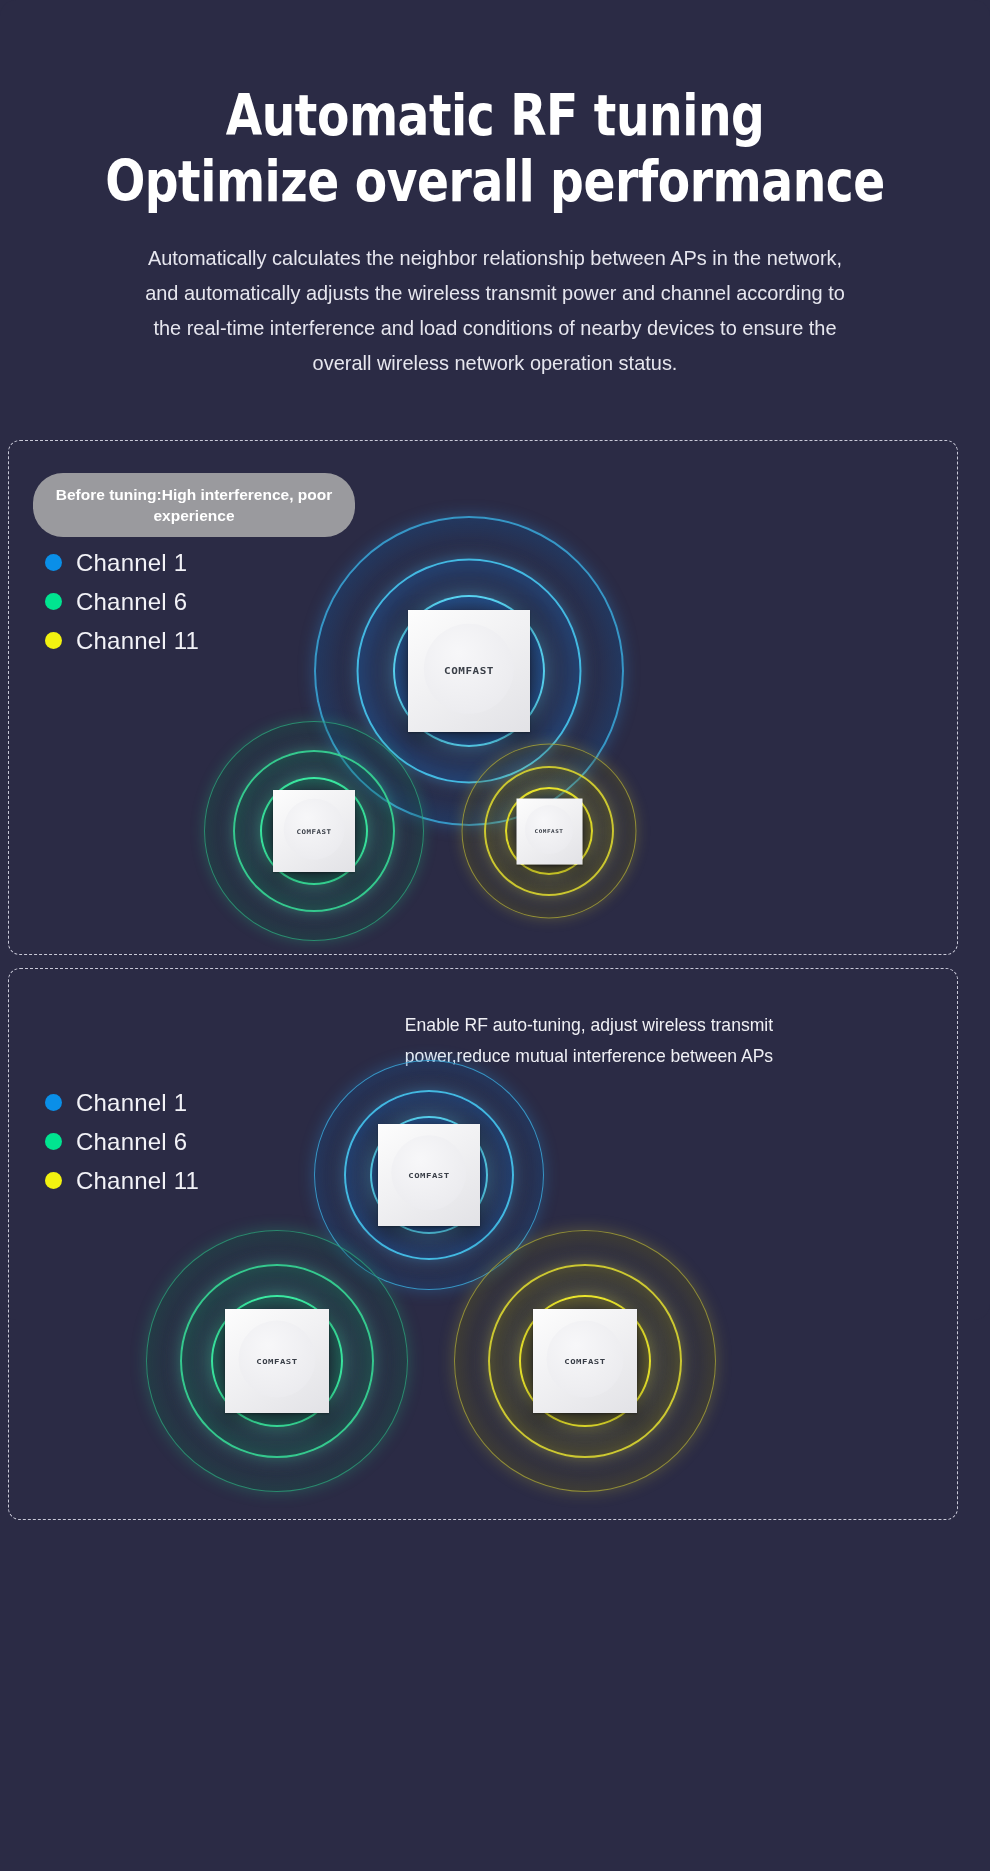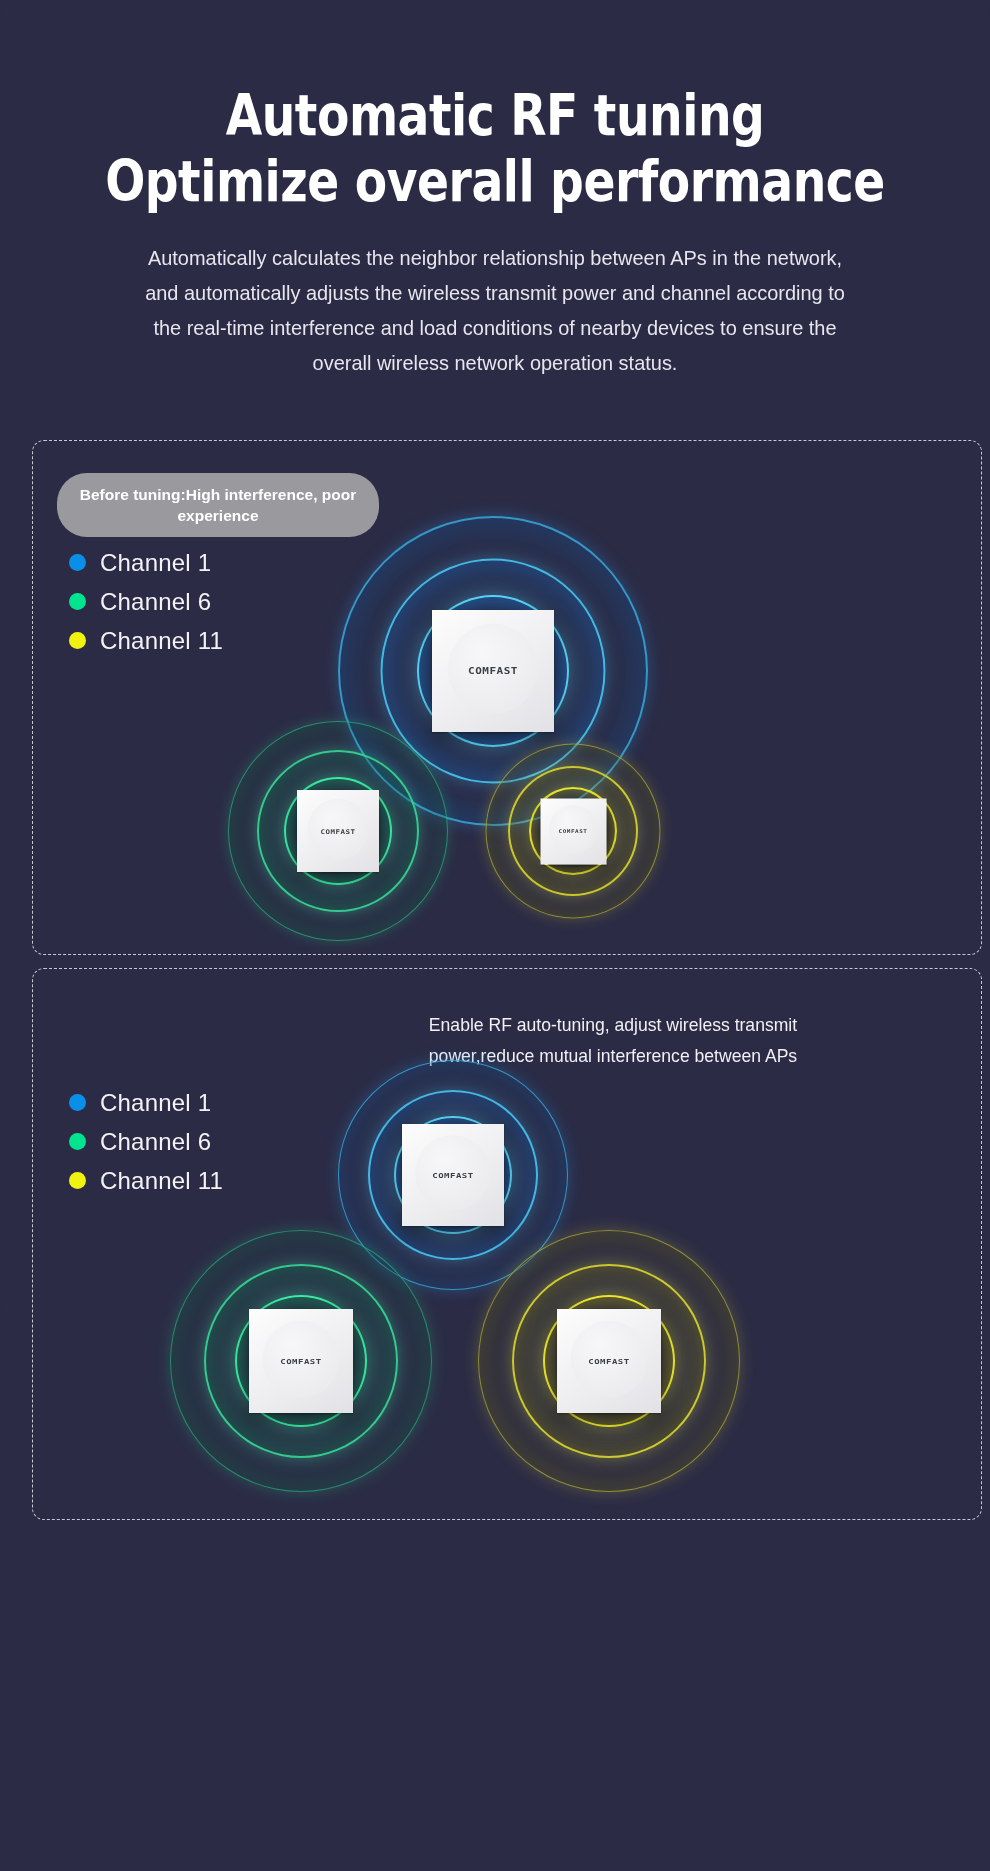--- a/index.html
+++ b/index.html
@@ -43,21 +43,21 @@
     color: #e6e6ee;
     font-size: 21px;
     line-height: 35px;
     font-weight: 400;
     transform: scaleX(0.95);
   }
 
   
   .panel {
     position: absolute;
-    left: 32px;
+    left: 8px;
     width: 950px;
     border: 1.5px dashed #c9c9d8;
     border-radius: 12px;
   }
   .panel-before { top: 440px; height: 515px; }
   .panel-after  { top: 968px; height: 552px; }
 
   
   .badge {
     position: absolute;

